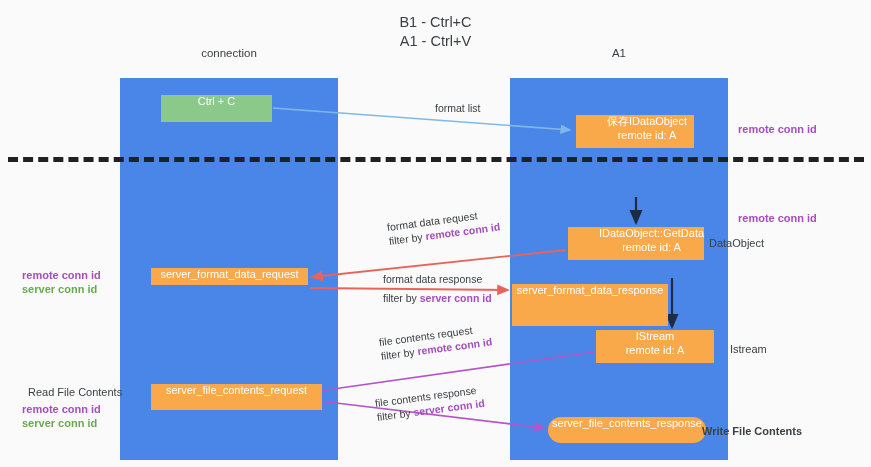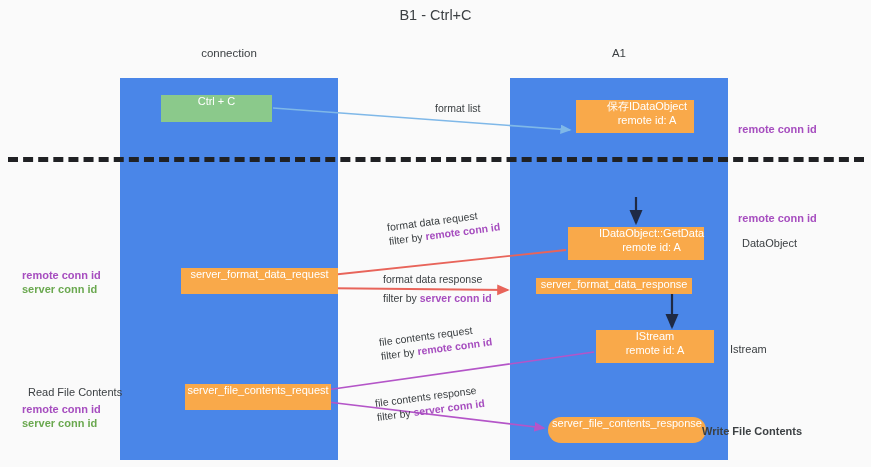--- a/index.html
+++ b/index.html
@@ -8,21 +8,21 @@
     background:#fafafa;
     font-family:"Liberation Sans","DejaVu Sans",sans-serif;
     color:#3c4043;
   }
   #canvas{position:absolute;left:0;top:0;width:871px;height:467px;}
 
   .abs{position:absolute;}
 
   
   .title{
-    left:0;top:6px;width:871px;text-align:center;
+    left:0;top:13px;width:871px;text-align:center;
     font-size:14.5px;line-height:19px;color:#3c4043;
   }
 
   
   .col{background:#4a86e8;}
   .col-left{left:120px;top:78px;width:218px;height:382px;}
   .col-right{left:510px;top:78px;width:218px;height:382px;}
 
   .col-head{
     text-align:center;font-size:11.5px;line-height:14px;color:#3c4043;
@@ -40,37 +40,37 @@
   .box{
     box-sizing:border-box;
     display:flex;flex-direction:column;align-items:center;justify-content:flex-start;
     color:#ffffff;font-size:11px;line-height:13.5px;text-align:center;
   }
   .green{background:#8bc98b;}
   .orange{background:#f9a94a;}
 
   .b-ctrlc{left:161px;top:95px;width:111px;height:27px;}
   .b-ctrlv{left:578px;top:172px;width:115px;height:25px;}
-  .b-savedo{left:576px;top:100px;width:118px;height:33px;padding-left:24px;}
+  .b-savedo{left:576px;top:115px;width:118px;height:33px;padding-left:24px;}
   .b-getdata{left:568px;top:227px;width:136px;height:33px;padding-left:31px;}
   .b-istream{left:596px;top:330px;width:118px;height:33px;}
-  .b-fmtresp{left:512px;top:278px;width:156px;height:16px;margin-left:24px;}
+  .b-fmtresp{left:512px;top:284px;width:156px;height:42px;}
   .b-filresp{left:548px;top:417px;width:158px;height:26px;border-radius:13px;}
-  .b-fmtreq{left:151px;top:268px;width:157px;height:26px;margin-left:30px;}
-  .b-filreq{left:151px;top:384px;width:146px;height:26px;margin-left:34px;}
+  .b-fmtreq{left:151px;top:268px;width:157px;height:17px;}
+  .b-filreq{left:151px;top:384px;width:171px;height:26px;}
 
   
   .lbl{font-size:11px;line-height:14px;white-space:nowrap;}
   .purple{color:#a64dbf;font-weight:bold;}
   .green-t{color:#6aa84f;font-weight:bold;}
   .dark{color:#3c4043;}
 
   .l-rconn1{left:738px;top:122px;}
   .l-rconn2{left:738px;top:211px;}
-  .l-dataobject{left:742px;top:236px;text-align:center;}
+  .l-dataobject{left:709px;top:236px;text-align:center;}
   .l-istream{left:730px;top:342px;}
   .l-writefile{left:702px;top:424px;font-weight:bold;}
 
   .l-left-ids{left:22px;top:268px;}
   .l-readfile{left:28px;top:385px;}
   .l-left-ids2{left:22px;top:402px;}
 
   
   .elbl{font-size:10.5px;line-height:14px;white-space:nowrap;color:#3c4043;}
   .rot-up{transform:rotate(-7.5deg);transform-origin:left center;}
@@ -83,20 +83,21 @@
 
   svg.overlay{position:absolute;left:0;top:0;width:871px;height:467px;pointer-events:none;}
 </style>
 </head>
 <body>
 
 <div id="canvas">
 
   <div class="abs title">
     <div>B1 - Ctrl+C</div>
+    <div>A1 - Ctrl+V</div>
   </div>
 
   <div class="abs col-head col-head-left">
     <div>connection</div>
   </div>
   <div class="abs col-head col-head-right">
     <div>A1</div>
   </div>
 
   <div class="abs col col-left"></div>

